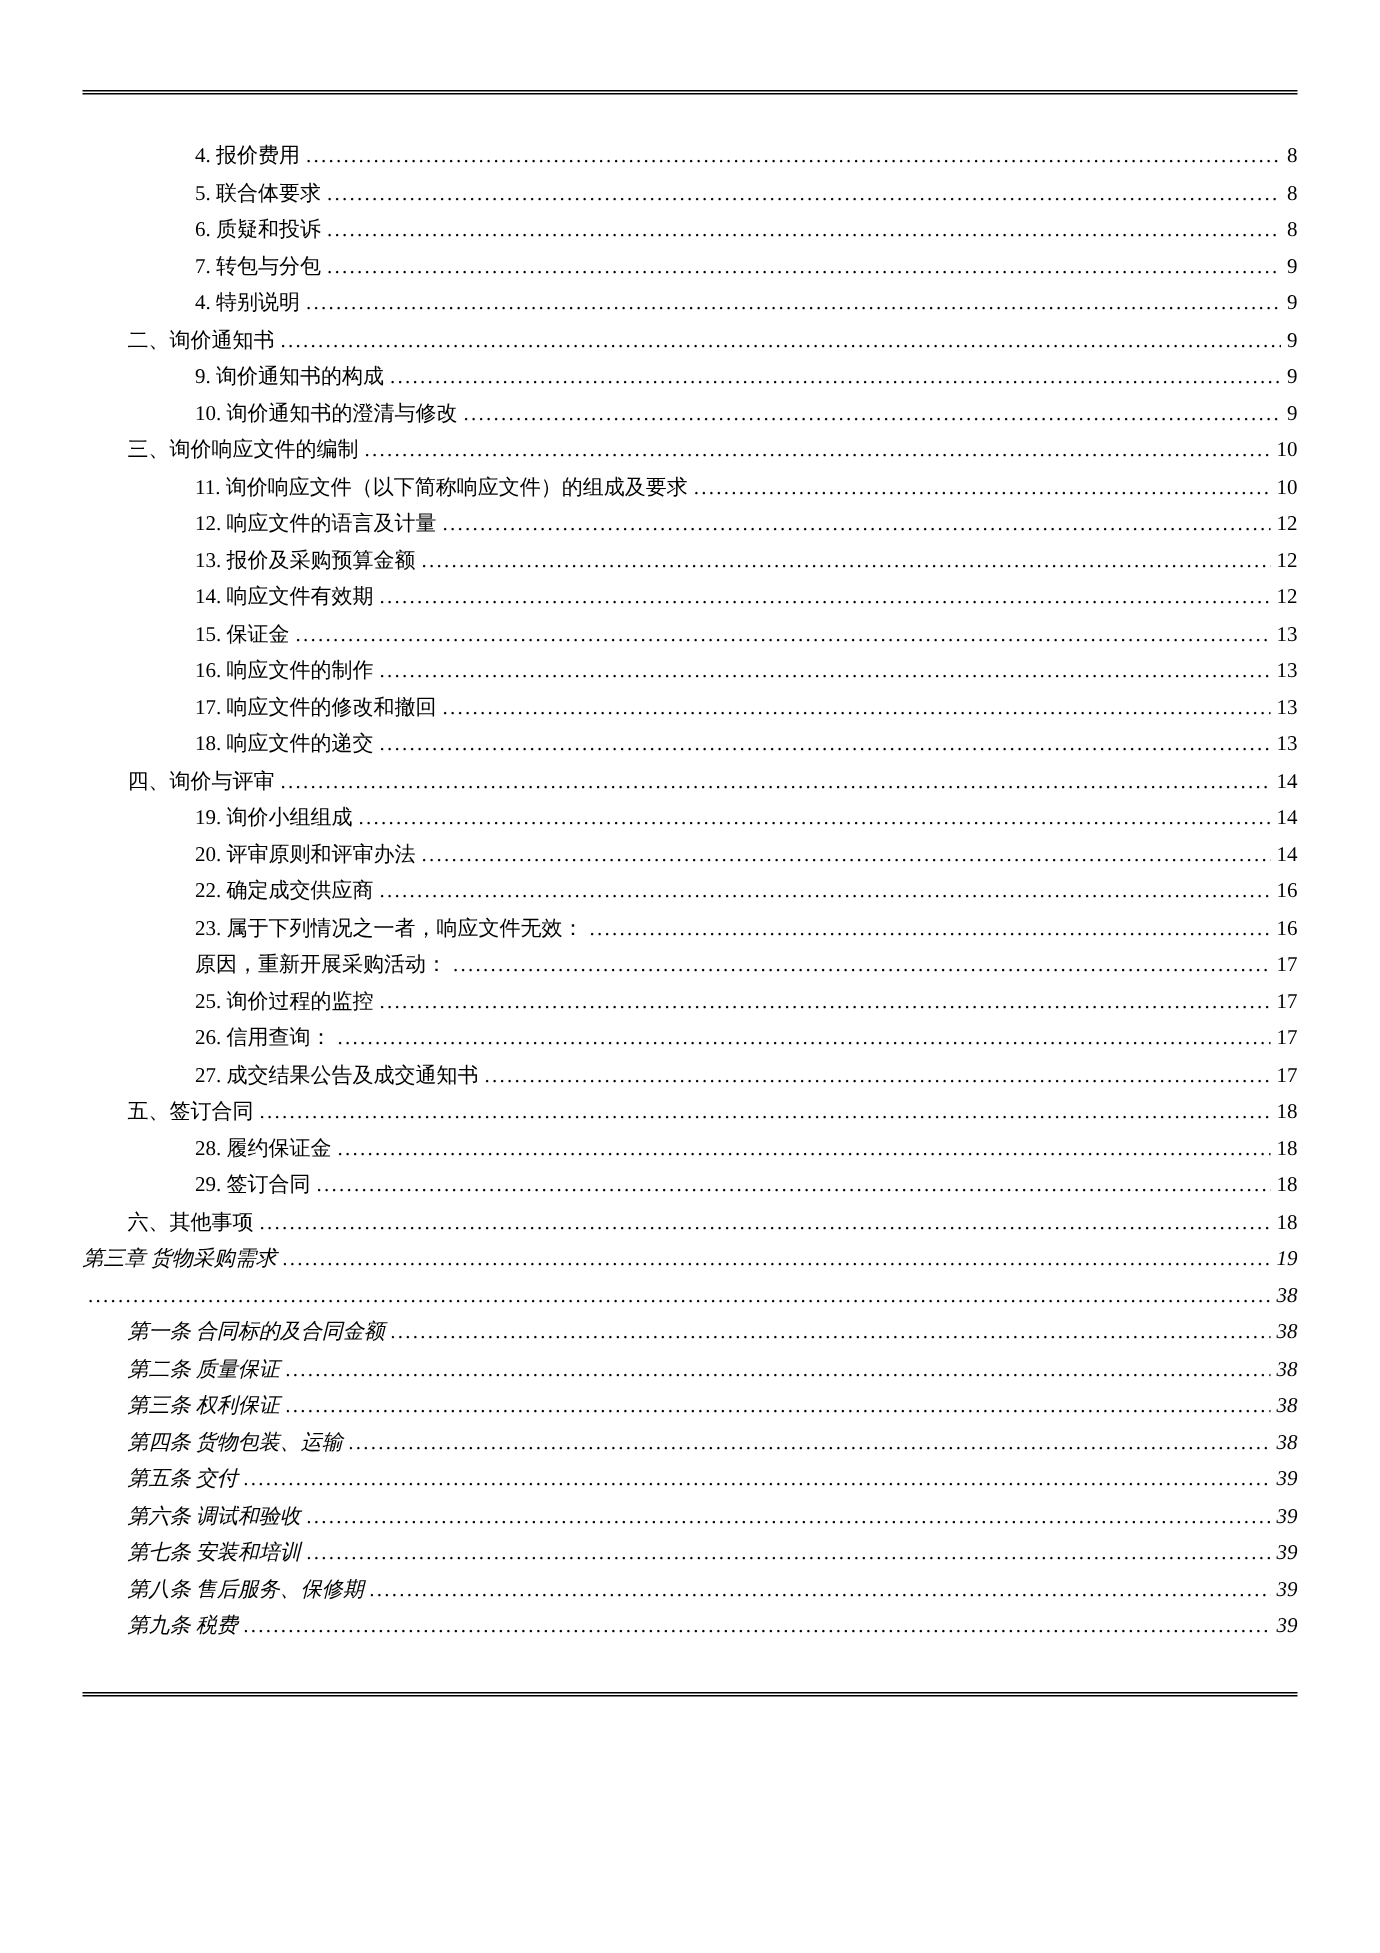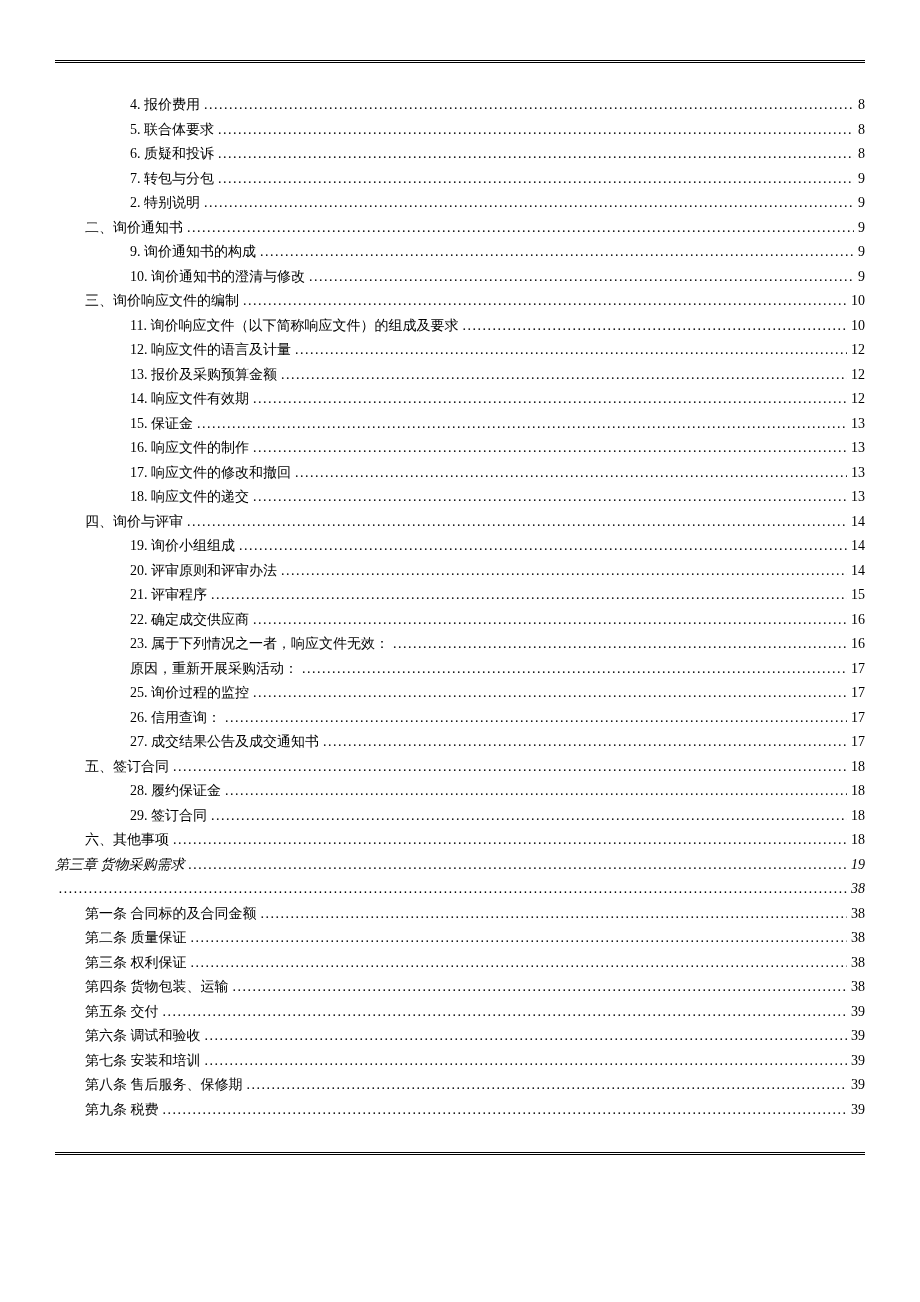--- a/index.html
+++ b/index.html
@@ -46,21 +46,21 @@
     }
     .toc-dots::before {
       content: "........................................................................................................................................................................................................................................";
     }
     .toc-page {
       flex-shrink: 0;
     }
     .indent-0 { padding-left: 0px; font-style: italic; }
     .indent-1 { padding-left: 30px; }
     .indent-3 { padding-left: 75px; }
-    .indent-chapter5 { padding-left: 30px; }
+    .indent-chapter5 { padding-left: 30px; font-style: italic; }
   </style>
 </head>
 <body>
 
 <div class="page-border-top"></div>
 
 <div id="toc-container">
     <div class="toc-entry indent-3">
       <span class="toc-label">4.  报价费用</span>
       <span class="toc-dots"></span>
@@ -75,21 +75,21 @@
       <span class="toc-label">6.  质疑和投诉</span>
       <span class="toc-dots"></span>
       <span class="toc-page">8</span>
     </div>
     <div class="toc-entry indent-3">
       <span class="toc-label">7.  转包与分包</span>
       <span class="toc-dots"></span>
       <span class="toc-page">9</span>
     </div>
     <div class="toc-entry indent-3">
-      <span class="toc-label">2.  特别说明</span>
+      <span class="toc-label">4.  特别说明</span>
       <span class="toc-dots"></span>
       <span class="toc-page">9</span>
     </div>
     <div class="toc-entry indent-1">
       <span class="toc-label">二、询价通知书</span>
       <span class="toc-dots"></span>
       <span class="toc-page">9</span>
     </div>
     <div class="toc-entry indent-3">
       <span class="toc-label">9.  询价通知书的构成</span>
@@ -153,25 +153,20 @@
     </div>
     <div class="toc-entry indent-3">
       <span class="toc-label">19.  询价小组组成</span>
       <span class="toc-dots"></span>
       <span class="toc-page">14</span>
     </div>
     <div class="toc-entry indent-3">
       <span class="toc-label">20.  评审原则和评审办法</span>
       <span class="toc-dots"></span>
       <span class="toc-page">14</span>
-    </div>
-    <div class="toc-entry indent-3">
-      <span class="toc-label">21.  评审程序</span>
-      <span class="toc-dots"></span>
-      <span class="toc-page">15</span>
     </div>
     <div class="toc-entry indent-3">
       <span class="toc-label">22.  确定成交供应商</span>
       <span class="toc-dots"></span>
       <span class="toc-page">16</span>
     </div>
     <div class="toc-entry indent-3">
       <span class="toc-label">23.  属于下列情况之一者，响应文件无效：</span>
       <span class="toc-dots"></span>
       <span class="toc-page">16</span>

